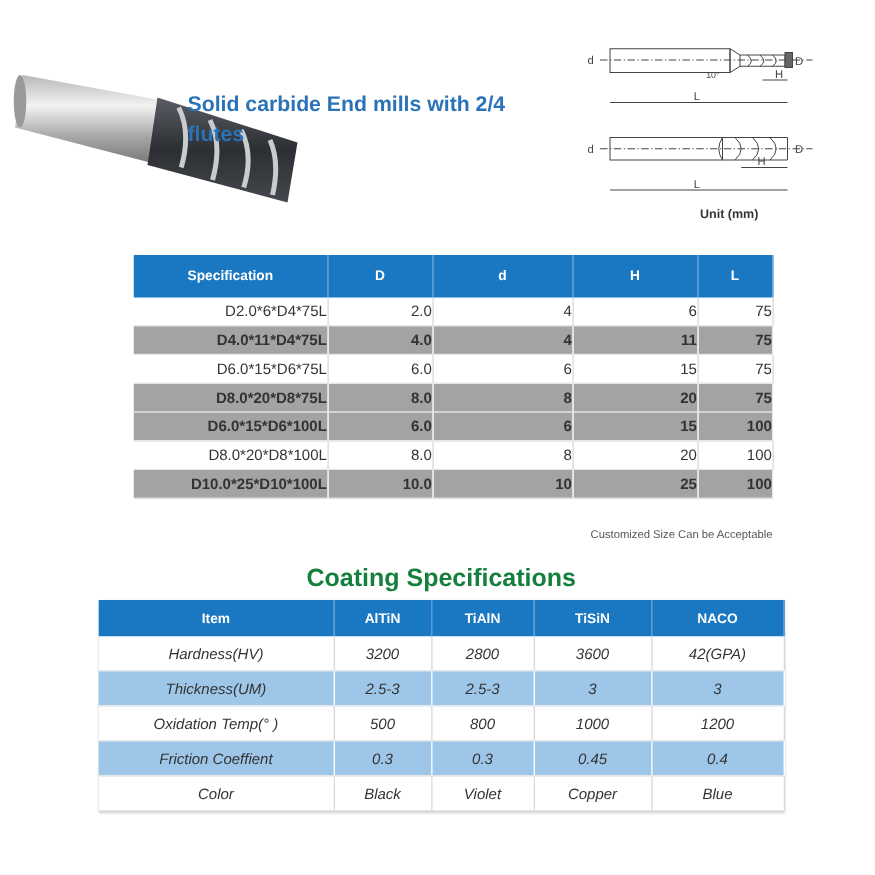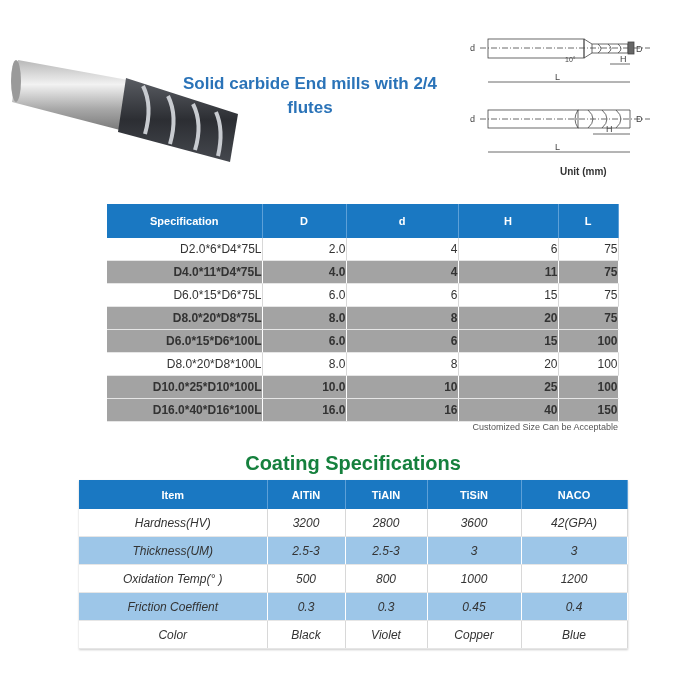--- a/index.html
+++ b/index.html
@@ -1,18 +1,18 @@
 <!DOCTYPE html>
 <html><head>
 <meta charset="utf-8">
 <style>
   html, body { margin:0; padding:0; background:#ffffff; }
   body { width:700px; height:700px; position:relative; overflow:hidden; font-family:"Liberation Sans", sans-serif; color:#333; }
   .abs { position:absolute; }
-  .title { left:150px; top:72px; width:320px; text-align:center; color:#2a73b8; font-size:17px; font-weight:bold; line-height:24px; }
+  .title { left:150px; top:72px; width:320px; text-align:left; color:#2a73b8; font-size:17px; font-weight:bold; line-height:24px; }
   .tool { left:8px; top:52px; width:240px; height:120px; }
   .diagram { left:460px; top:12px; width:200px; height:150px; }
   .unit { left:560px; top:166px; font-size:10px; font-weight:bold; color:#333; }
   table { border-collapse:collapse; position:absolute; table-layout:fixed; }
   table.spec { left:107px; top:184px; width:511px; font-size:12px;margin-top:20px; }
   table.spec th { background:#1a78c2; color:#fff; height:32px; font-size:11px; font-weight:bold; border-right:1px solid #5da0d8; }
   table.spec td { height:22px; text-align:right; border-right:1px solid #d8d8d8; border-bottom:1px solid #e6e6e6; padding:0; }
   table.spec tr.alt td { background:#a3a3a3; border-right:1px solid #ffffff;font-weight:bold; }
   .note { left:400px; top:422px; width:218px; text-align:right; font-size:9px; color:#555; }
   .coat-title { left:79px; top:452px; width:548px; text-align:center; color:#15803d; font-size:20px; font-weight:bold; }
@@ -143,27 +143,20 @@
         <td>20</td>
         <td>100</td>
       </tr>
     <tr class="alt">
         <td>D10.0*25*D10*100L</td>
         <td>10.0</td>
         <td>10</td>
         <td>25</td>
         <td>100</td>
       </tr>
-    <tr class="alt">
-        <td>D16.0*40*D16*100L</td>
-        <td>16.0</td>
-        <td>16</td>
-        <td>40</td>
-        <td>150</td>
-      </tr>
   </tbody>
 </table>
 
 <div class="abs note">Customized Size Can be Acceptable</div>
 
 <div class="abs coat-title">Coating Specifications</div>
 
 <table class="coat">
   <colgroup>
       <col style="width:188px">

